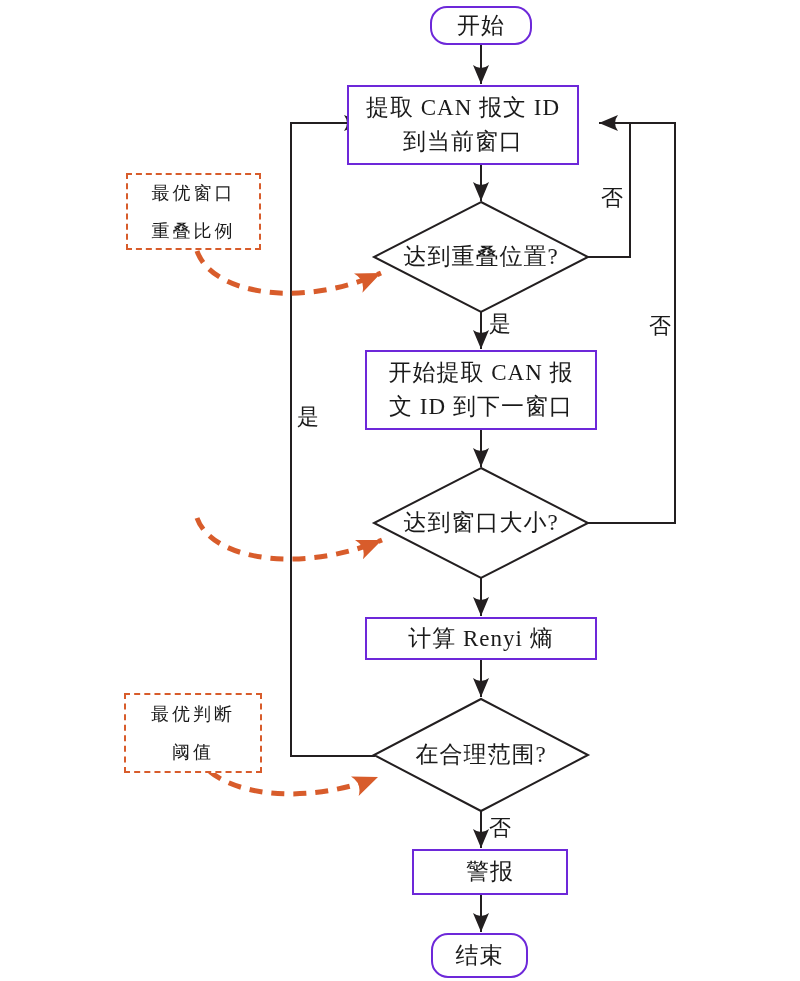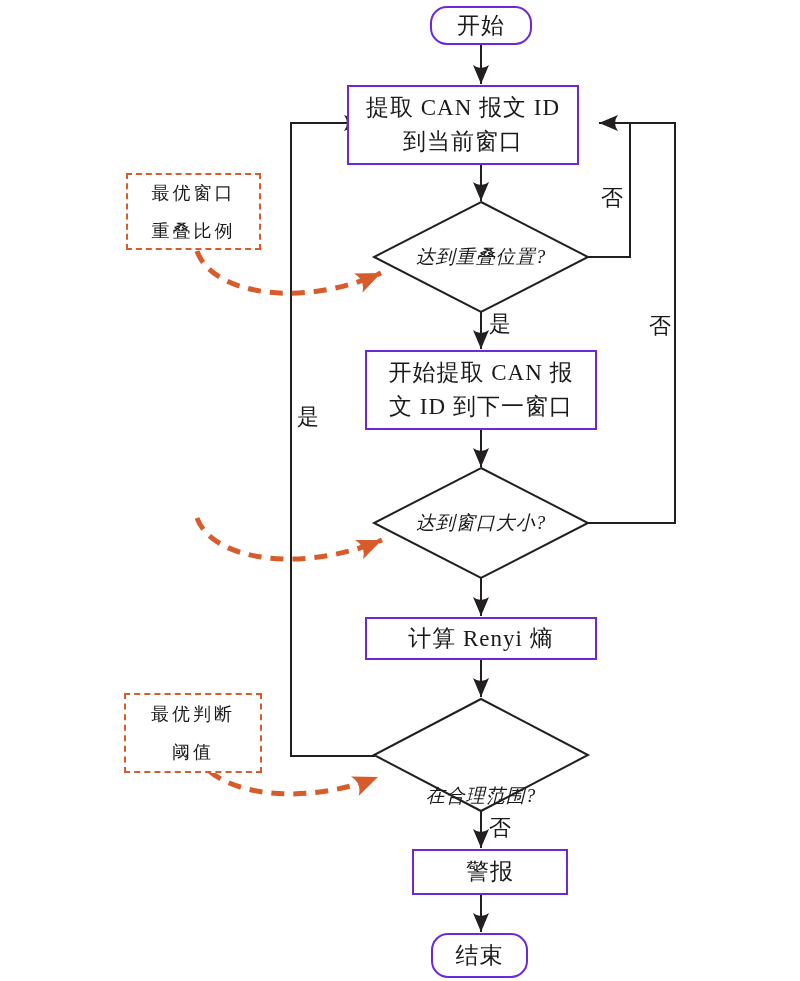--- a/index.html
+++ b/index.html
@@ -22,23 +22,23 @@
     font-size:23px;line-height:34px;
     text-align:center;
     letter-spacing:1px;
     font-family:Liberation Serif, serif;
   }
   .terminal{border-radius:17px;}
   .dtext{
     position:absolute;
     display:flex;flex-direction:column;
     align-items:center;justify-content:center;
-    font-size:19px;line-height:30px;
+    font-size:23px;line-height:30px;
     text-align:center;letter-spacing:1px;
-    background:transparent;border:none;font-style:italic;
+    background:transparent;border:none;
   }
   .ann{
     position:absolute;
     box-sizing:border-box;
     border:2px dashed #d85c2b;
     background:#ffffff;
     display:flex;flex-direction:column;
     align-items:center;justify-content:center;
     font-size:18px;line-height:38px;
     letter-spacing:3px;text-align:left;
@@ -111,21 +111,21 @@
   </div>
 
   <div class="dtext" style="left:374px;top:468px;width:214px;height:110px;">
     <span>达到窗口大小?</span>
   </div>
 
   <div class="node" style="left:365px;top:617px;width:232px;height:43px;">
     <span>计算 Renyi 熵</span>
   </div>
 
-  <div class="dtext" style="left:374px;top:699px;width:214px;height:112px;justify-content:flex-end;">
+  <div class="dtext" style="left:374px;top:699px;width:214px;height:112px;">
     <span>在合理范围?</span>
   </div>
 
   <div class="node" style="left:412px;top:849px;width:156px;height:46px;">
     <span>警报</span>
   </div>
 
   <div class="node terminal" style="left:431px;top:933px;width:97px;height:45px;">
     <span>结束</span>
   </div>

